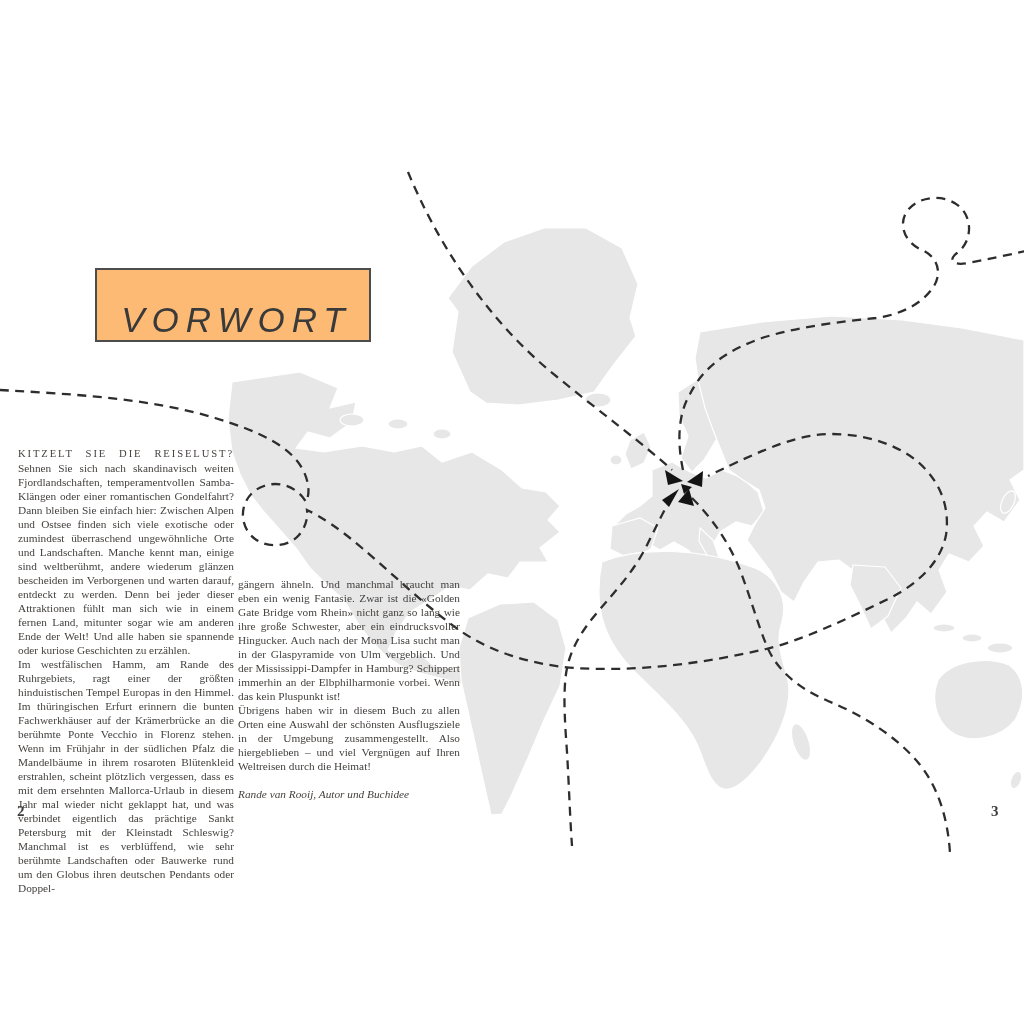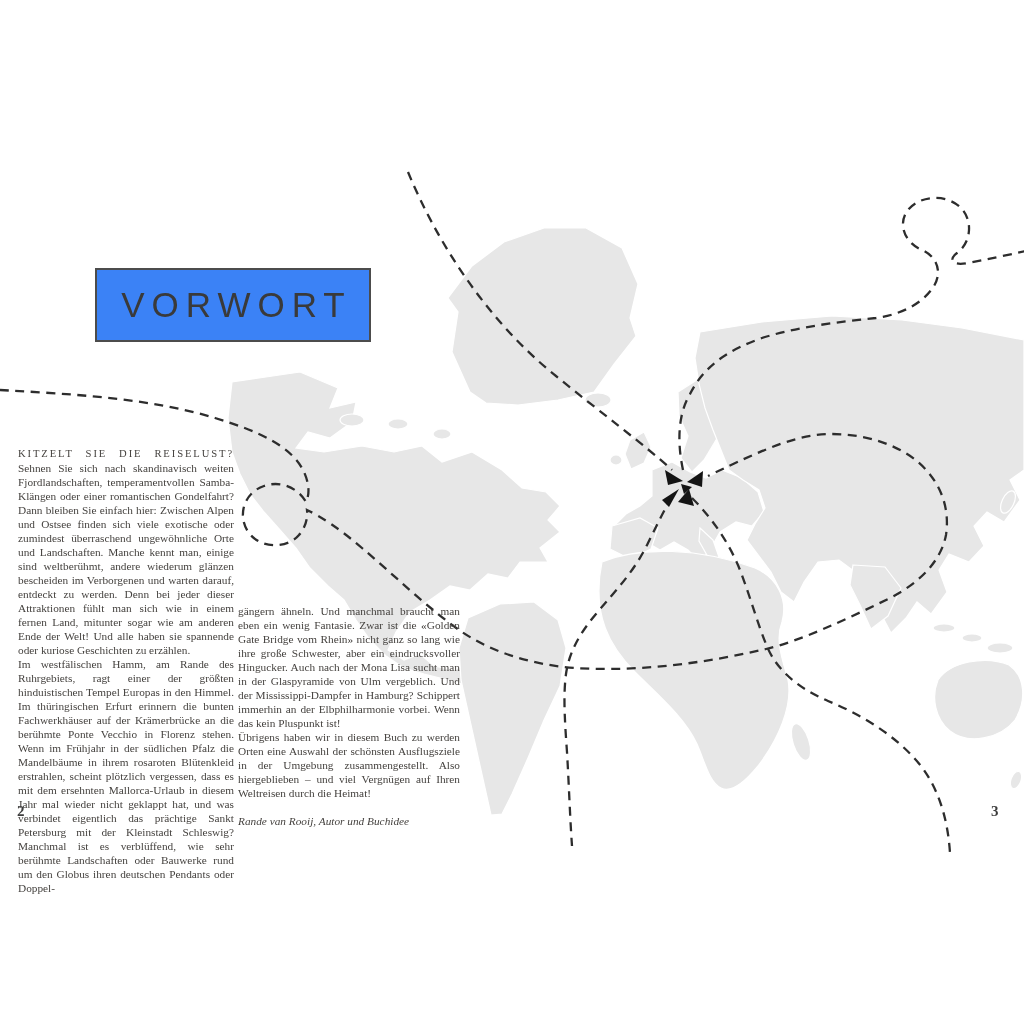--- a/index.html
+++ b/index.html
@@ -1,25 +1,25 @@
 <!DOCTYPE html>
 <html><head>
 <meta charset="utf-8">
 <style>
   html,body{margin:0;padding:0;background:#ffffff;}
   .page{position:relative;width:1024px;height:1024px;background:#ffffff;overflow:hidden;
         font-family:"Liberation Serif", serif;color:#45423f;}
   .map-layer{position:absolute;left:0;top:0;width:1024px;height:1024px;}
   .title-box{position:absolute;left:95px;top:268px;width:272px;height:70px;
-             background:#3b82f6;border:2px solid #4c4c4c;display:flex;align-items:center;justify-content:center;}
+             background:#fdba74;border:2px solid #4c4c4c;display:flex;align-items:flex-end;justify-content:center;font-style:italic;}
   .title-box span{font-family:"Liberation Sans", sans-serif;font-size:35px;letter-spacing:7px;
                   color:#3a3a3a;font-weight:500;padding-left:7px;}
   .col{position:absolute;text-align:justify;font-size:11.3px;line-height:14px;}
   .col-left{left:18px;top:446px;width:216px;}
-  .col-right{left:238px;top:604px;width:222px;}
+  .col-right{left:238px;top:577px;width:222px;}
   .col p{margin:0;}
   .lead-in{letter-spacing:1.9px;font-size:10.6px;}
   .author{margin-top:14px !important;font-style:italic;}
   .pagenum{position:absolute;font-size:15px;font-weight:bold;color:#3d3d3d;}
   .pagenum-left{left:17px;top:803px;}
   .pagenum-right{left:991px;top:803px;}
 </style>
 </head>
 <body>
 
@@ -82,20 +82,20 @@
     <span>VORWORT</span>
   </div>
 
   <div class="col col-left">
     <p><span class="lead-in">KITZELT SIE DIE REISELUST?</span><span> Sehnen Sie sich nach skandinavisch weiten Fjordlandschaften, temperamentvollen Samba-Klängen oder einer romantischen Gondelfahrt? Dann bleiben Sie einfach hier: Zwischen Alpen und Ostsee finden sich viele exotische oder zumindest überraschend ungewöhnliche Orte und Landschaften. Manche kennt man, einige sind weltberühmt, andere wiederum glänzen bescheiden im Verborgenen und warten darauf, entdeckt zu werden. Denn bei jeder dieser Attraktionen fühlt man sich wie in einem fernen Land, mitunter sogar wie am anderen Ende der Welt! Und alle haben sie spannende oder kuriose Geschichten zu erzählen.</span></p>
     <p>Im westfälischen Hamm, am Rande des Ruhrgebiets, ragt einer der größten hinduistischen Tempel Europas in den Himmel. Im thüringischen Erfurt erinnern die bunten Fachwerkhäuser auf der Krämerbrücke an die berühmte Ponte Vecchio in Florenz stehen. Wenn im Frühjahr in der südlichen Pfalz die Mandelbäume in ihrem rosaroten Blütenkleid erstrahlen, scheint plötzlich vergessen, dass es mit dem ersehnten Mallorca-Urlaub in diesem Jahr mal wieder nicht geklappt hat, und was verbindet eigentlich das prächtige Sankt Petersburg mit der Kleinstadt Schleswig? Manchmal ist es verblüffend, wie sehr berühmte Landschaften oder Bauwerke rund um den Globus ihren deutschen Pendants oder Doppel-</p>
   </div>
 
   <div class="col col-right">
     <p>gängern ähneln. Und manchmal braucht man eben ein wenig Fantasie. Zwar ist die «Golden Gate Bridge vom Rhein» nicht ganz so lang wie ihre große Schwester, aber ein eindrucksvoller Hingucker. Auch nach der Mona Lisa sucht man in der Glaspyramide von Ulm vergeblich. Und der Mississippi-Dampfer in Hamburg? Schippert immerhin an der Elbphilharmonie vorbei. Wenn das kein Pluspunkt ist!</p>
-    <p>Übrigens haben wir in diesem Buch zu werden Orten eine Auswahl der schönsten Ausflugsziele in der Umgebung zusammengestellt. Also hiergeblieben – und viel Vergnügen auf Ihren Weltreisen durch die Heimat!</p>
+    <p>Übrigens haben wir in diesem Buch zu allen Orten eine Auswahl der schönsten Ausflugsziele in der Umgebung zusammengestellt. Also hiergeblieben – und viel Vergnügen auf Ihren Weltreisen durch die Heimat!</p>
     <p class="author">Rande van Rooij, Autor und Buchidee</p>
   </div>
 
   <div class="pagenum pagenum-left">2</div>
   <div class="pagenum pagenum-right">3</div>
 
 </div>
 
 </body></html>

